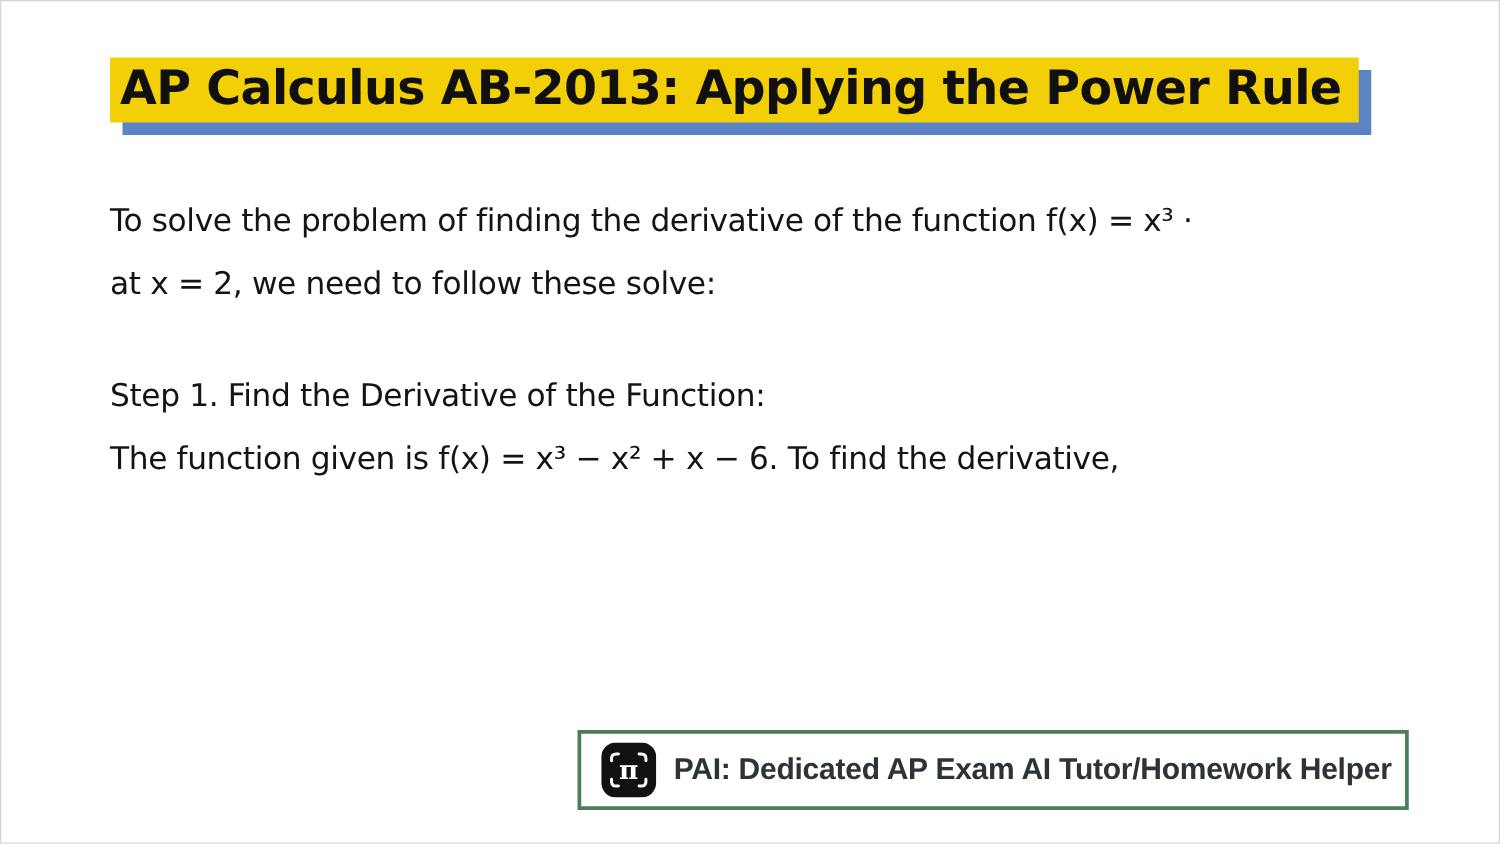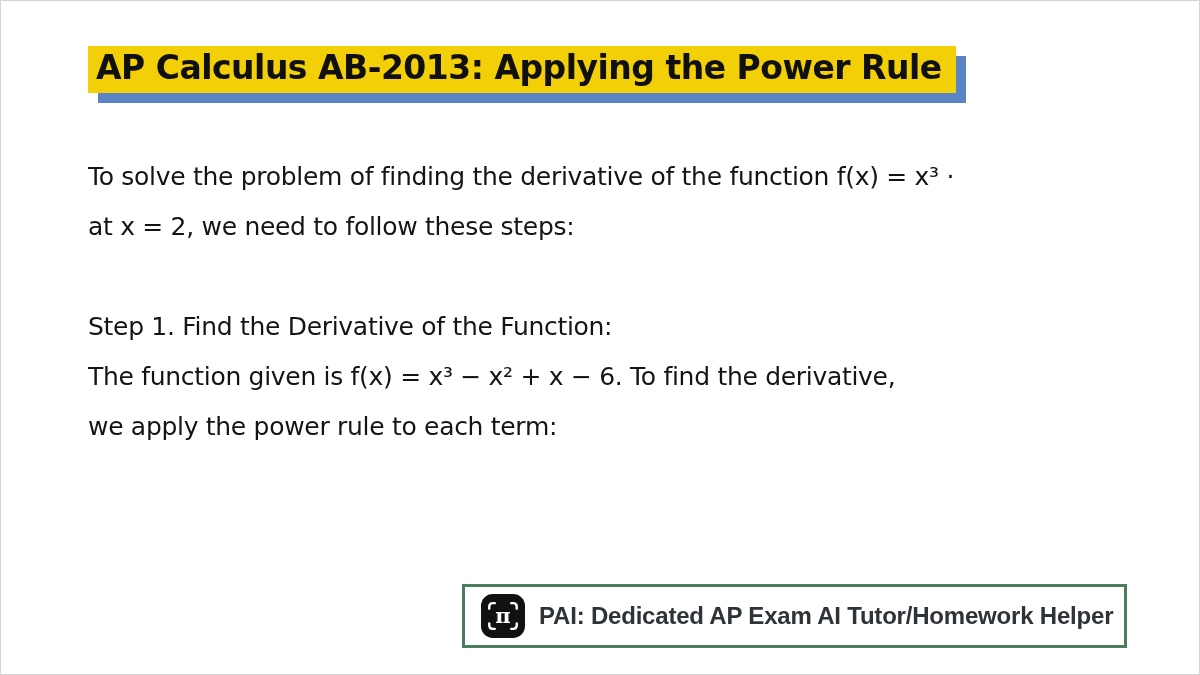--- a/index.html
+++ b/index.html
@@ -23,21 +23,21 @@
     position: absolute;
     left: 88px;
     top: 46px;
     display: inline-block;
     background: #f3cf08;
     box-shadow: 10px 10px 0 0 #5b84c4;
     padding: 2px 14px 6px 8px;
   }
   .title-wrap h1 {
     margin: 0;
-    font-size: 33px;
+    font-size: 38px;
     font-weight: 600;
     letter-spacing: -0.5px;
     white-space: nowrap;
     color: #101010;
   }
 
   
   .para {
     position: absolute;
     left: 88px;
@@ -45,21 +45,21 @@
   }
   .para p {
     margin: 0;
     font-size: 25px;
     line-height: 50px;
     letter-spacing: -0.3px;
     white-space: nowrap;
     color: #141414;
   }
   .intro { top: 152px; }
-  .steps { top: 302px; }
+  .steps { top: 292px; }
 
   
   .footer-badge {
     position: absolute;
     left: 462px;
     top: 584px;
     width: 665px;
     height: 64px;
     box-sizing: border-box;
     border: 3px solid #4e7d5b;
@@ -88,27 +88,26 @@
 <body>
 
 <div class="slide">
 
   <div class="title-wrap">
     <h1>AP Calculus AB-2013: Applying the Power Rule</h1>
   </div>
 
   <div class="para intro">
     <p>To solve the problem of finding the derivative of the function f(x) = x³ ·</p>
-    <p>at x = 2, we need to follow these steps:</p>
+    <p>at x = 2, we need to follow these solve:</p>
   </div>
 
   <div class="para steps">
     <p>Step 1. Find the Derivative of the Function:</p>
     <p>The function given is f(x) = x³ − x² + x − 6. To find the derivative,</p>
-    <p>we apply the power rule to each term:</p>
   </div>
 
   <div class="footer-badge">
     <span class="pi-icon">
       <svg width="44" height="44" viewBox="0 0 48 48" xmlns="http://www.w3.org/2000/svg">
         <rect x="0" y="0" width="48" height="48" rx="13" fill="#111111"></rect>
         <path d="M15 10 h-2 q-4 0 -4 4 v2" fill="none" stroke="#ffffff" stroke-width="2.6" stroke-linecap="round"></path>
         <path d="M33 10 h2 q4 0 4 4 v2" fill="none" stroke="#ffffff" stroke-width="2.6" stroke-linecap="round"></path>
         <path d="M9 32 v2 q0 4 4 4 h2" fill="none" stroke="#ffffff" stroke-width="2.6" stroke-linecap="round"></path>
         <path d="M39 32 v2 q0 4 -4 4 h-2" fill="none" stroke="#ffffff" stroke-width="2.6" stroke-linecap="round"></path>

